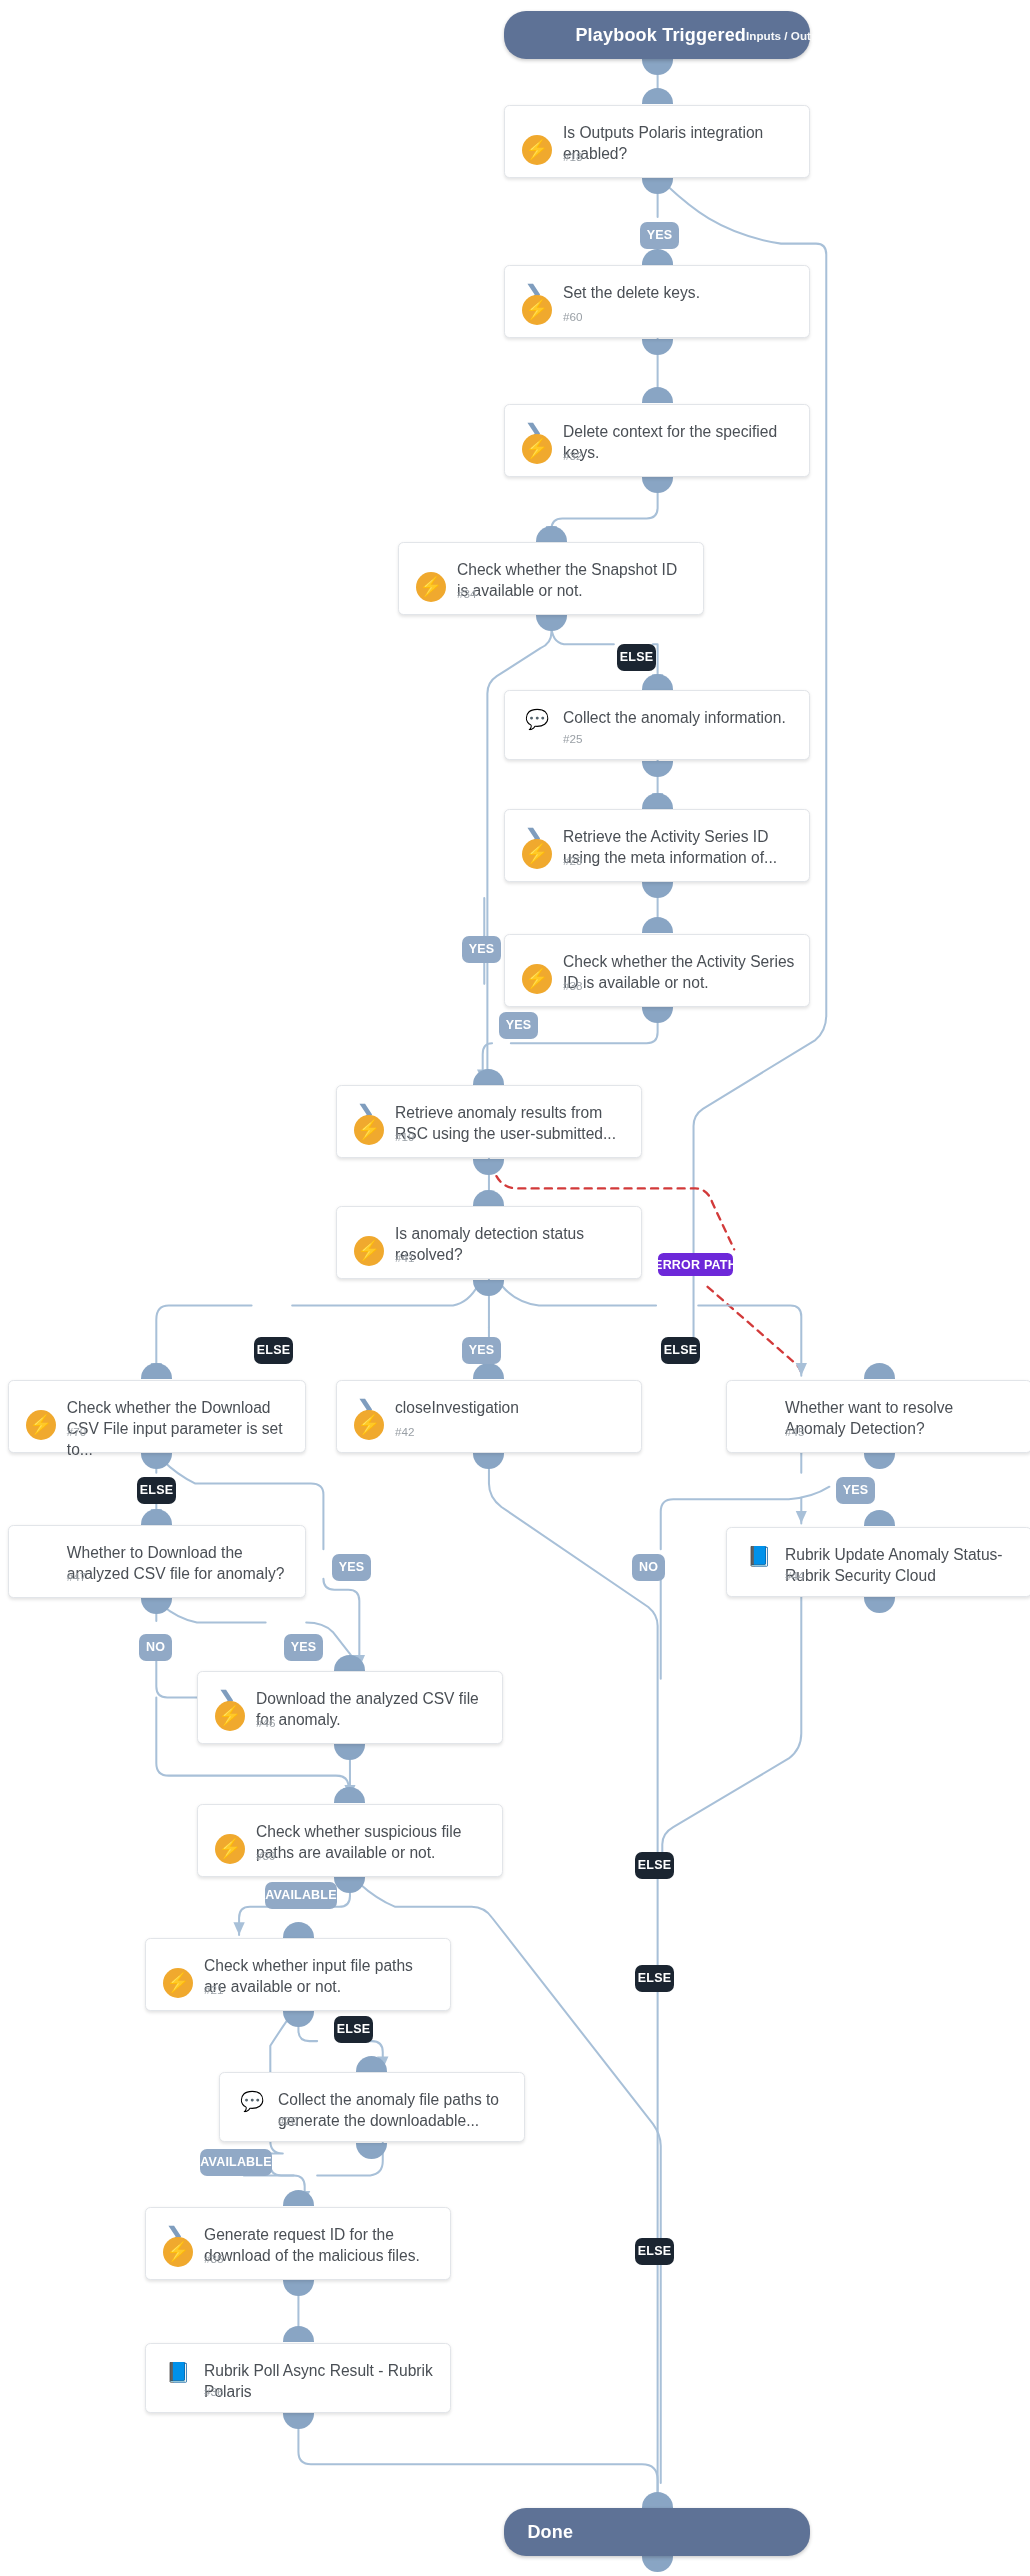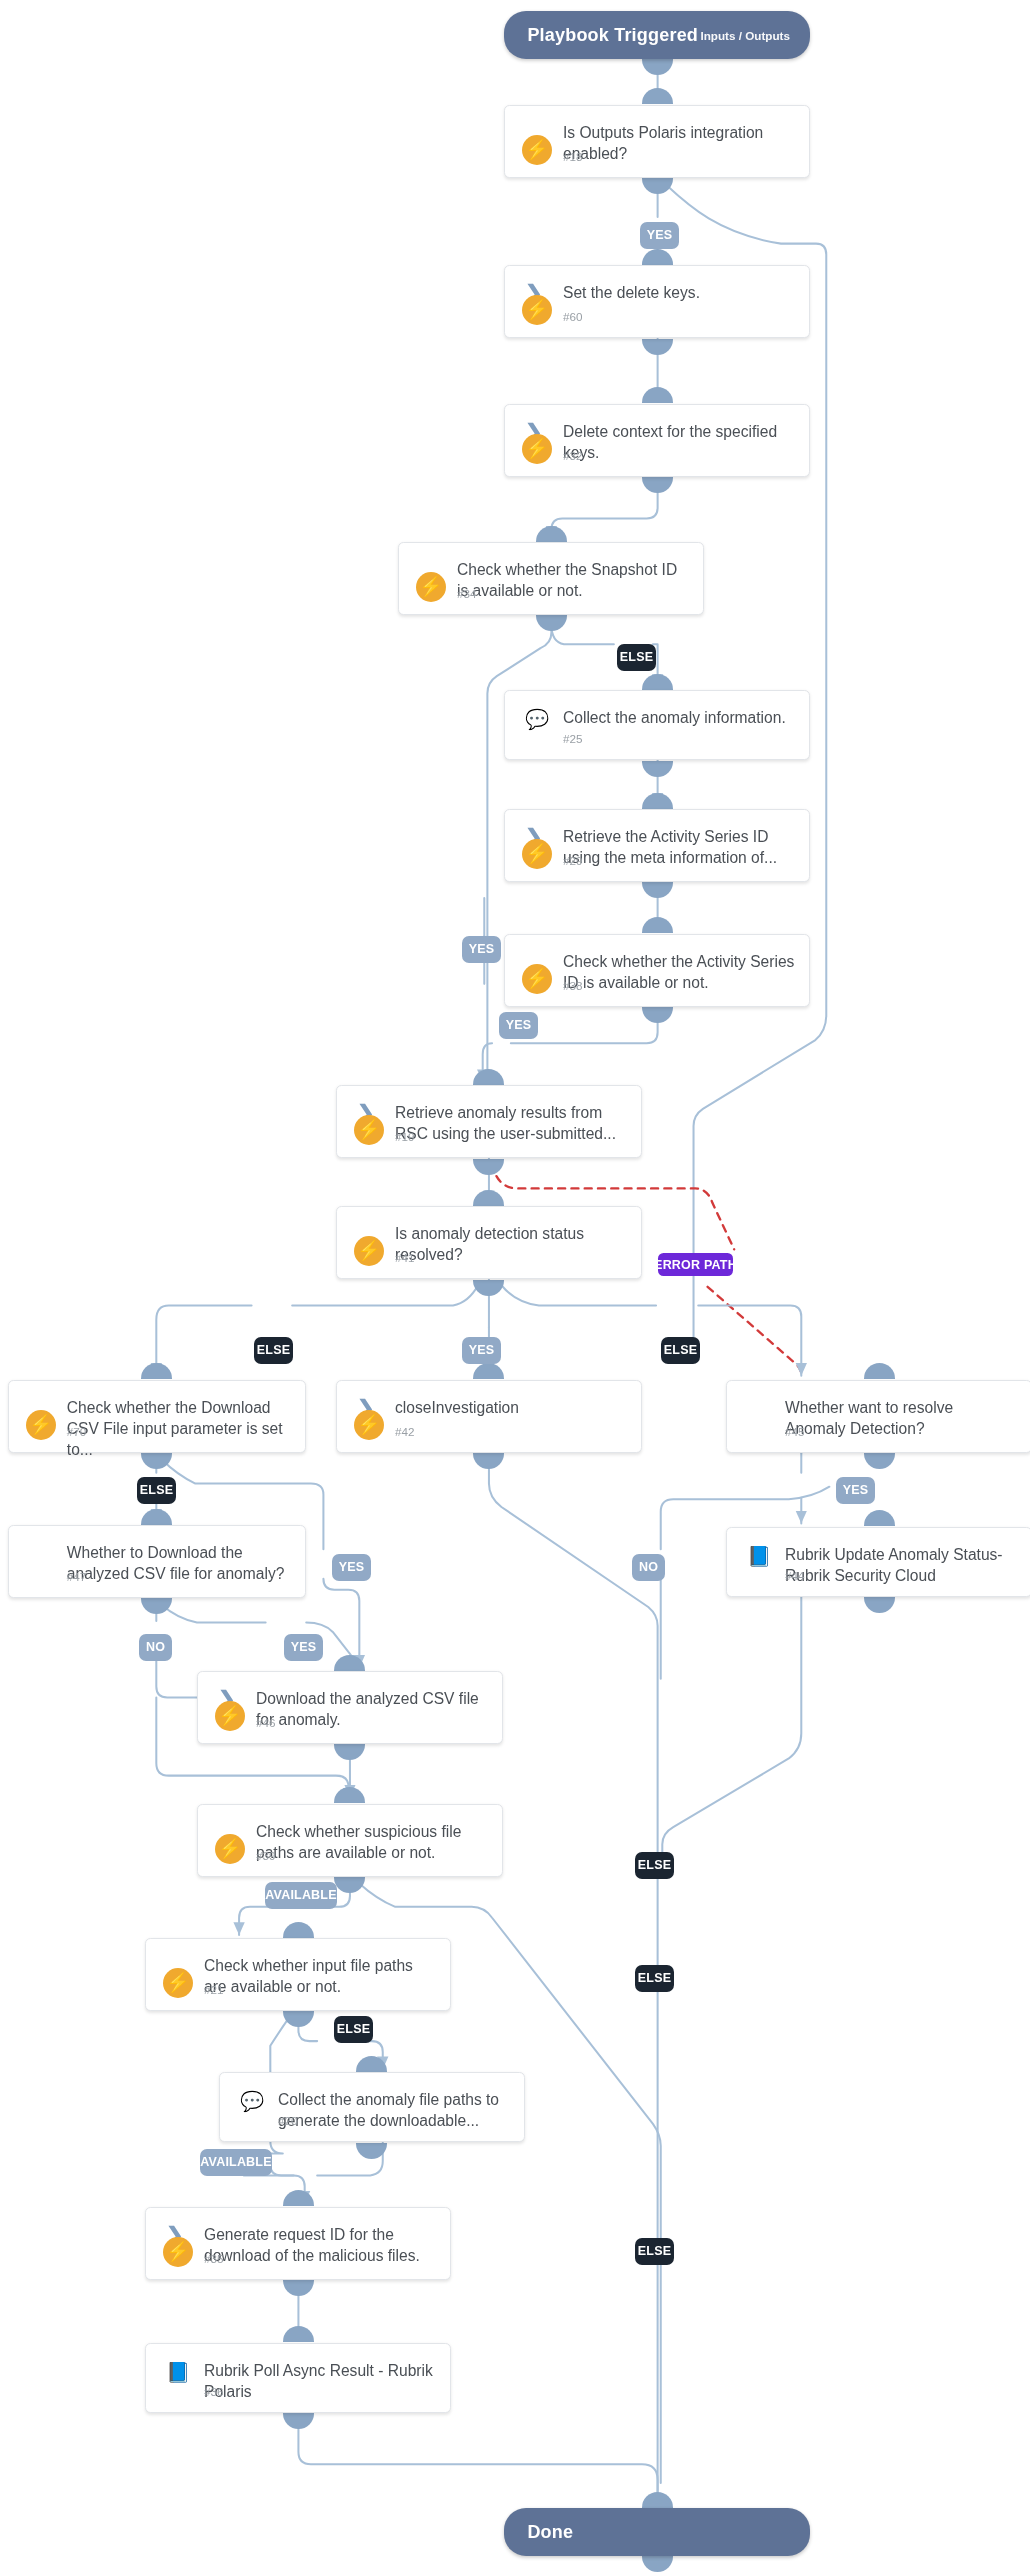--- a/index.html
+++ b/index.html
@@ -217,21 +217,21 @@
       <path d="M490,2744 L490,2768 Q490,2784 474,2786 L406,2786"></path>
 
       <path d="M382,2920 L382,2996" marker-end="url(#ah)"></path>
 
       <path d="M382,3090 L382,3140 Q382,3156 398,3156 L822,3156 Q842,3156 842,3176 L842,3212" marker-end="url(#ah)"></path>
 
       <path d="M626,1861 L626,1900 Q626,1918 642,1930 L830,2058 Q842,2068 842,2082 L842,3212"></path>
     </g>
   </svg>
 
-  <div class="terminal" style="left:504px; top:11px; width:306px; height:48px;">
+  <div class="terminal" style="left:504px; top:11px; width:306px; height:48px;padding-left:48px;">
     <span class="t-title">Playbook Triggered</span>
     <span class="t-sub">Inputs / Outputs</span>
   </div>
 
   <div class="terminal" style="left:504px; top:2508px; width:306px; height:48px;">
     <span class="t-title">Done</span>
   </div>
 
   <div id="node-layer">
       <div class="card" style="left: 504px; top: 105px; width: 306px; height: 73px;">

